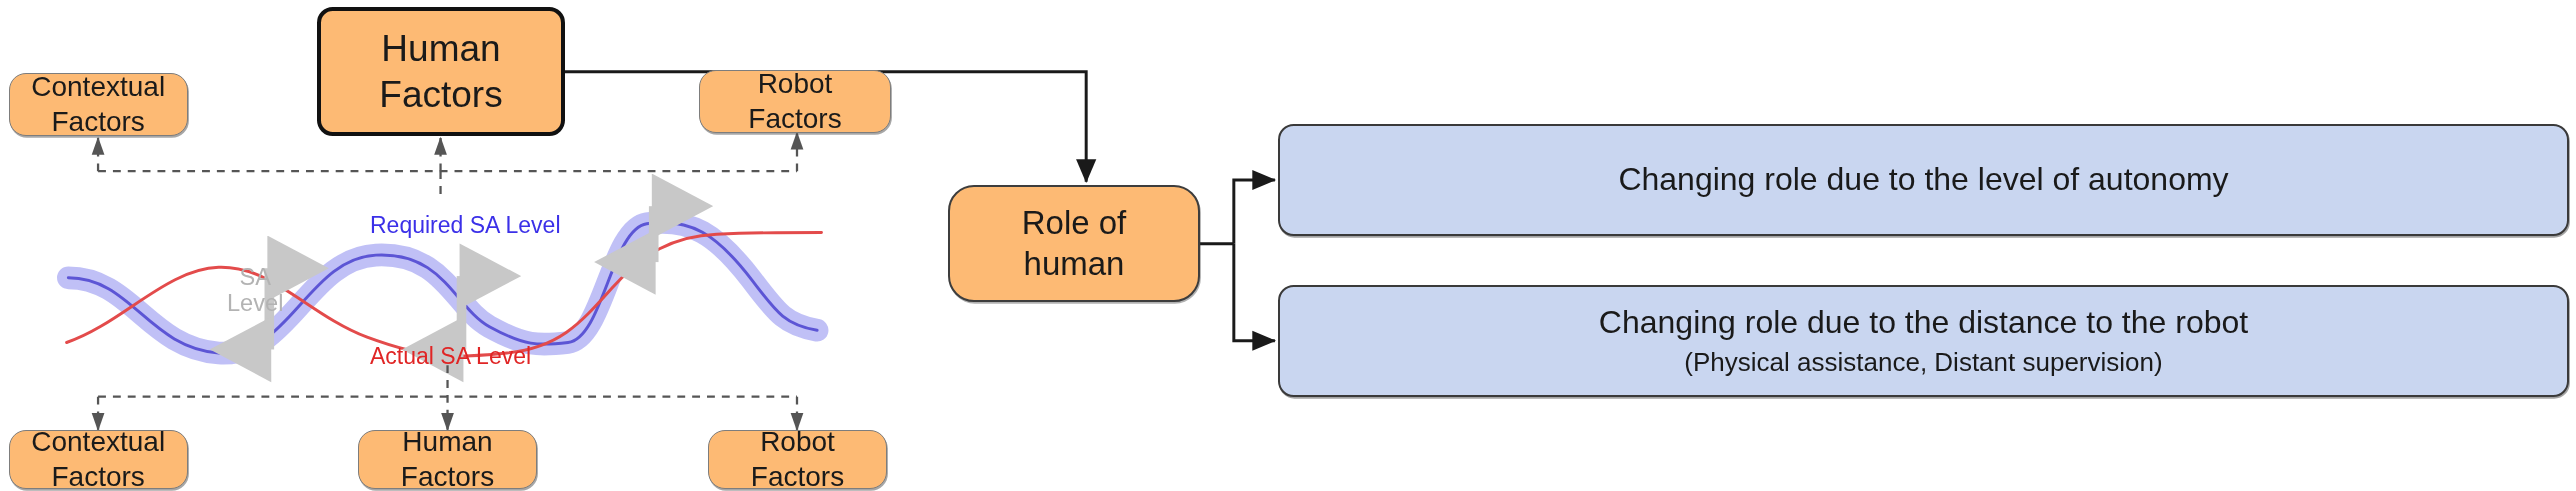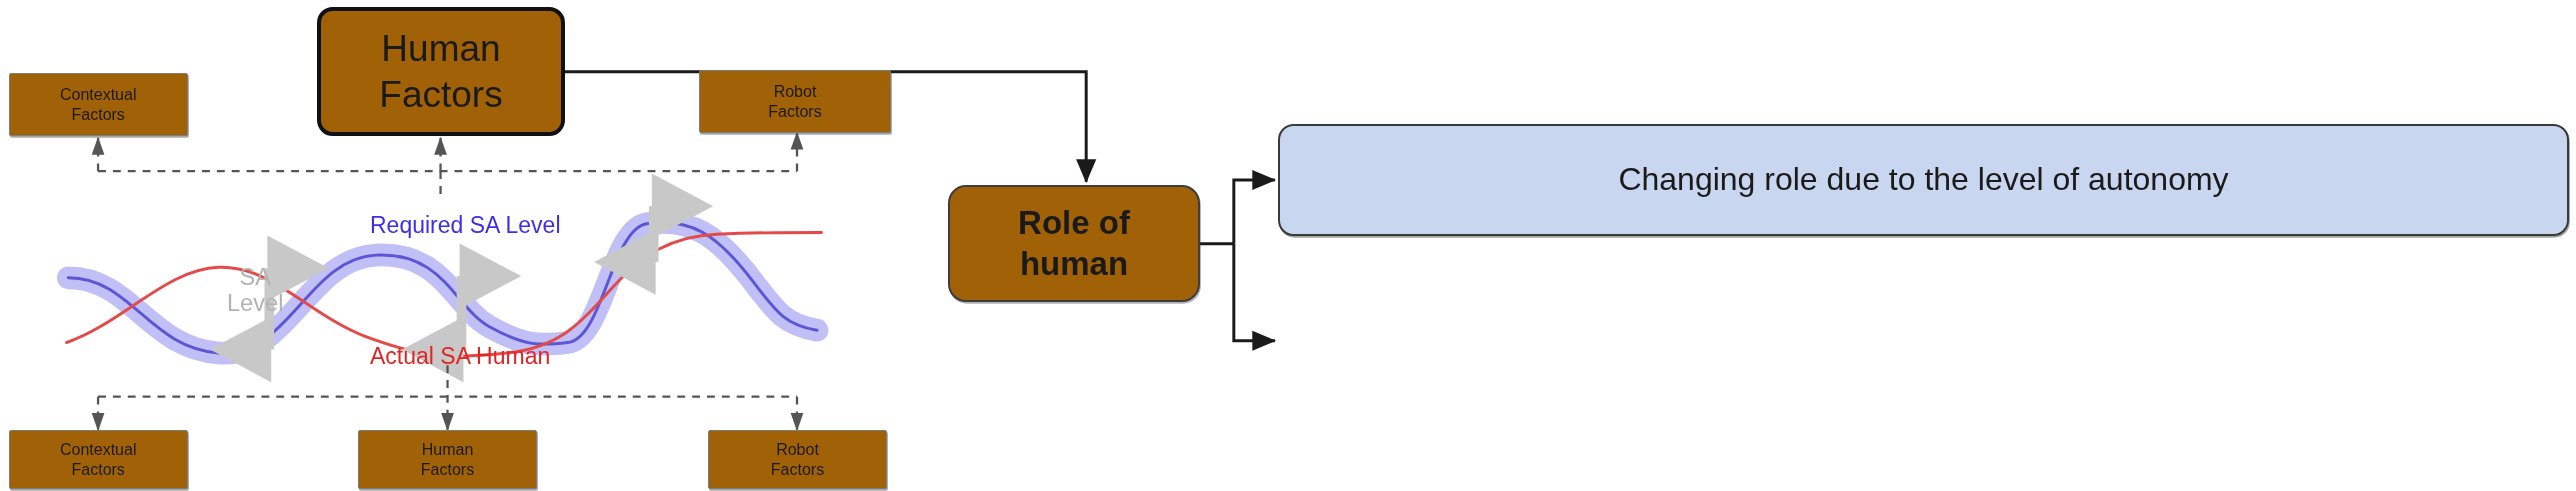--- a/index.html
+++ b/index.html
@@ -21,48 +21,47 @@
 
   
   .node {
     position: absolute;
     box-sizing: border-box;
     display: flex;
     align-items: center;
     justify-content: center;
     text-align: center;
     border-radius: 12.2px;
-    background: #a16207;
+    background: #fdba74;
     color: #1a1a1a;
     line-height: 1.22;
     white-space: pre-line;
   }
 
   
   .chip {
     border: 1.7px solid #7d7d7d;
-    font-size: 16px;
-    border-radius: 2px;
+    font-size: 28px;
+    border-radius: 17px;
     box-shadow: 0.9px 1.7px 0 rgba(60,60,60,.45);
   }
 
   
   .node-strong {
     border: 4.4px solid #111111;
     font-size: 37px;
     border-radius: 15.7px;
   }
 
   
   .node-mid {
     border: 2.6px solid #3d3d3d;
     font-size: 33px;
-    border-radius: 18px;
+    border-radius: 26px;
     box-shadow: 0.9px 1.7px 0 rgba(60,60,60,.40);
-    font-weight: bold;
   }
 
   
   .node-blue {
     border: 2.6px solid #3a3a3a;
     background: #c9d6f0;
     border-radius: 15.7px;
     flex-direction: column;
     box-shadow: 0.9px 1.7px 0 rgba(50,50,50,.45);
   }
@@ -150,21 +149,21 @@
 
     <g fill="none" stroke="#1a1a1a" stroke-width="3.4">
       <path d="M 1372,279 L 1412,279"></path>
       <path d="M 1412,279 L 1412,206 L 1459,206" marker-end="url(#arrowSolid)"></path>
       <path d="M 1412,279 L 1412,390 L 1459,390" marker-end="url(#arrowSolid)"></path>
     </g>
   </svg>
 
   <div class="sa-label sa-required" style="left:370px; top:212px;">Required SA Level</div>
 
-  <div class="sa-label sa-actual" style="left:370px; top:343px;">Actual SA Human</div>
+  <div class="sa-label sa-actual" style="left:370px; top:343px;">Actual SA Level</div>
 
   <div class="sa-label sa-gaps" style="left:199px; top:264px;">
     <div>SA</div>
     <div>Level</div>
   </div>
 
   <div class="node chip" style="left:8.7px; top:73px; width:179px; height:63px;">Contextual
 Factors</div>
 
   <div class="node node-strong" style="left:317px; top:7px; width:248px; height:129px;">Human
@@ -182,15 +181,19 @@
   <div class="node chip" style="left:708px; top:430px; width:179px; height:59px;">Robot
 Factors</div>
 
   <div class="node node-mid" style="left:948px; top:185px; width:252px; height:117px;">Role of
 human</div>
 
   <div class="node node-blue" style="left:1278px; top:124px; width:1291px; height:112px;">
     <div class="line1">Changing role due to the level of autonomy</div>
   </div>
 
+  <div class="node node-blue" style="left:1278px; top:285px; width:1291px; height:112px;">
+    <div class="line1">Changing role due to the distance to the robot</div>
+    <div class="line2">(Physical assistance, Distant supervision)</div>
+  </div>
 
 </div>
 
 
 </body></html>

